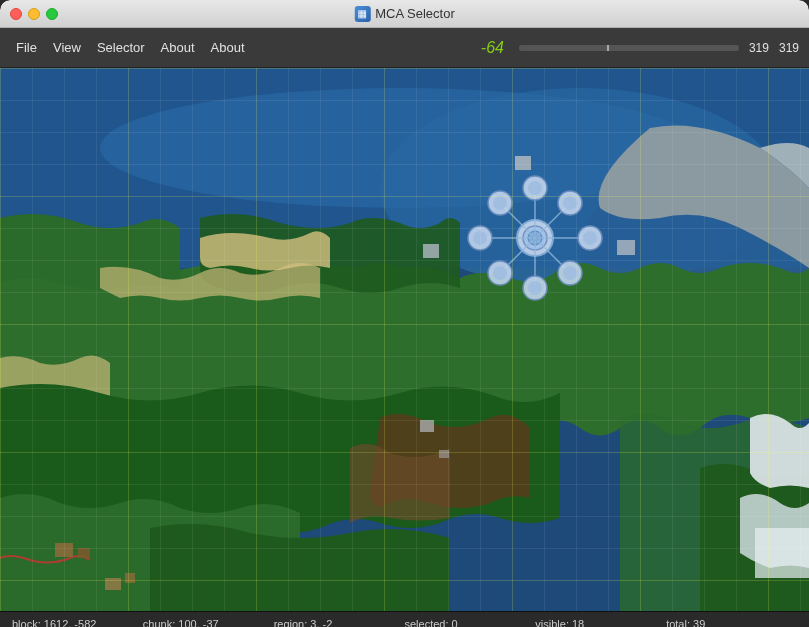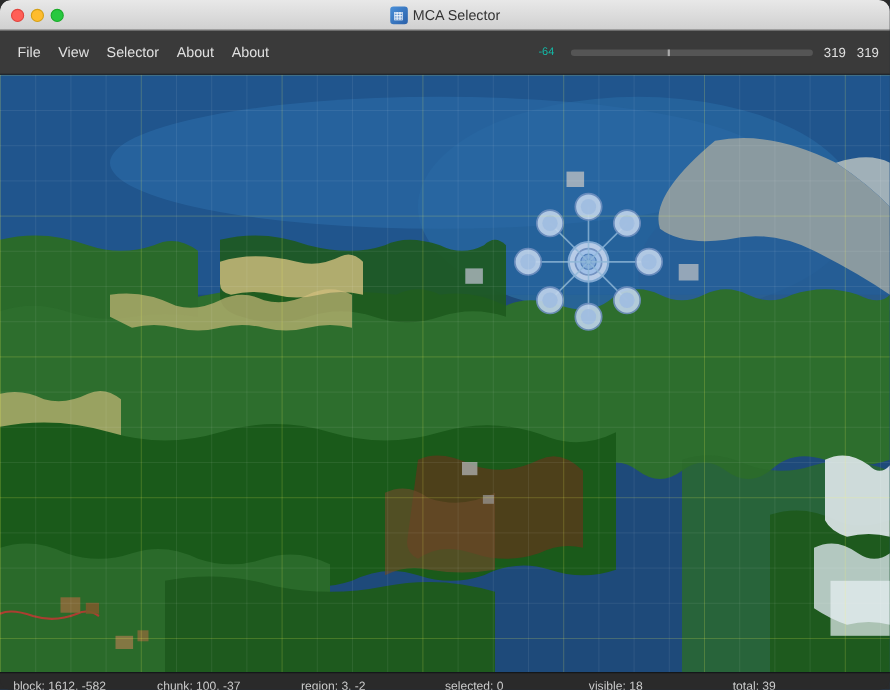--- a/index.html
+++ b/index.html
@@ -74,21 +74,21 @@
 
     .coord-display {
       position: absolute;
       right: 10px;
       display: flex;
       align-items: center;
       color: #e0e0e0;
       font-size: 12px;
       gap: 10px;
     }
-    .coord-neg { color: #14b8a6; font-size: 10px; padding-right: 5px; }
+    .coord-neg { color: #84cc16; font-size: 16px; padding-right: 5px; font-style: italic; }
 
     
     .map-container {
       width: 809px;
       height: 543px;
       position: relative;
       overflow: hidden;
       background: #1a3a5c;
     }
 

